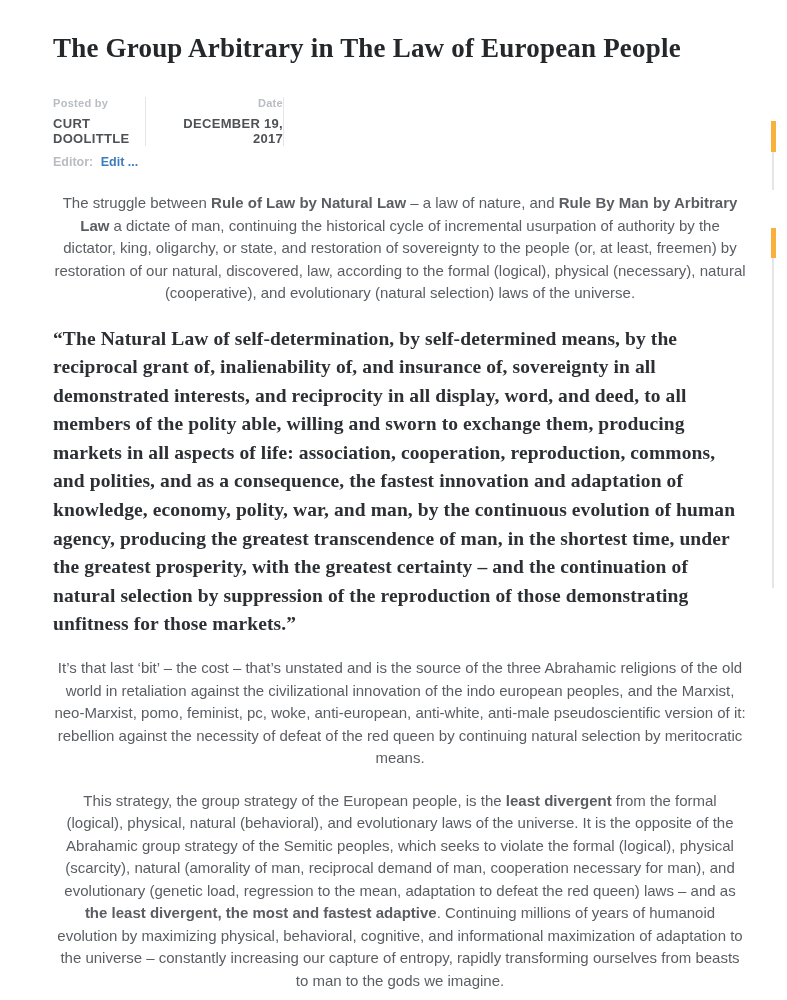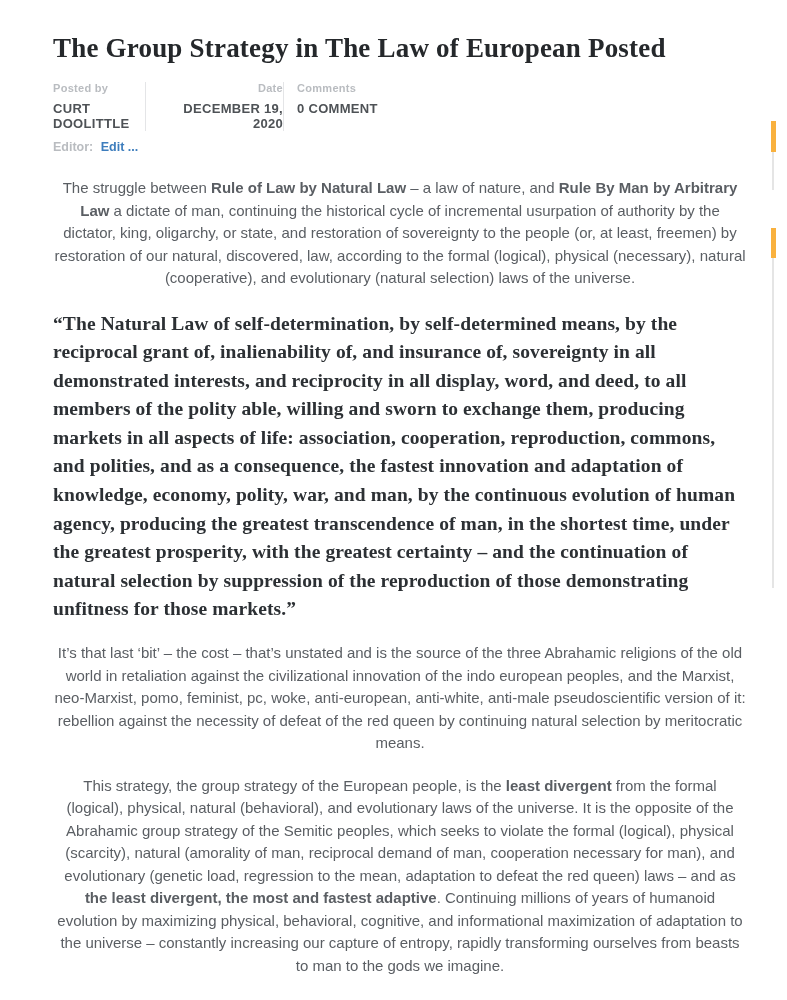--- a/index.html
+++ b/index.html
@@ -16,21 +16,21 @@
   .post-title {
     font-family: "Liberation Serif", "DejaVu Serif", serif;
     font-weight: 700;
     font-size: 27px;
     line-height: 31px;
     letter-spacing: 0.2px;
     color: var(--title-text, #25282b);
     margin: 0;
   }
 
-  .meta-row { display: flex; margin-top: 18px; }
+  .meta-row { display: flex; margin-top: 33px; }
   .meta-col { }
   .meta-col-1 { width: 92px; }
   .meta-col-2 { width: 137px; padding-left: 18px; text-align: right; }
   .meta-col-3 { padding-left: 13px; }
   .meta-div { width: 1px; background: var(--divider, #e4e5e7); }
   .meta-label {
     font-size: 11px; font-weight: 700; letter-spacing: 0.3px;
     color: var(--meta-label, #b9bcc0);
   }
   .meta-value {
@@ -74,37 +74,33 @@
     background: #e5e5e5;
   }
   .edge-track-1 { top: 152px; height: 38px; }
   .edge-track-2 { top: 258px; height: 330px; }
 </style>
 </head>
 <body>
 
 <div class="page">
 
-  <h1 class="post-title">The Group Strategy in The Law of European Posted</h1>
+  <h1 class="post-title">The Group Arbitrary in The Law of European People</h1>
 
   <div class="meta-row">
     <div class="meta-col meta-col-1">
       <div class="meta-label">Posted by</div>
       <div class="meta-value">CURT DOOLITTLE</div>
     </div>
     <div class="meta-div"></div>
     <div class="meta-col meta-col-2">
       <div class="meta-label">Date</div>
-      <div class="meta-value">DECEMBER 19, 2020</div>
+      <div class="meta-value">DECEMBER 19, 2017</div>
     </div>
     <div class="meta-div"></div>
-    <div class="meta-col meta-col-3">
-      <div class="meta-label">Comments</div>
-      <div class="meta-value">0 COMMENT</div>
-    </div>
   </div>
 
   <div class="editor-row">
     <span class="editor-label">Editor:</span>
     <span class="edit-link">Edit ...</span>
   </div>
 
   <div class="body-copy">
     <p class="intro-paragraph"><span>The struggle between </span><b>Rule of Law by Natural Law</b><span> – a law of nature, and </span><b>Rule By Man by Arbitrary Law</b><span> a dictate of man, continuing the historical cycle of incremental usurpation of authority by the dictator, king, oligarchy, or state, and restoration of sovereignty to the people (or, at least, freemen) by restoration of our natural, discovered, law, according to the formal (logical), physical (necessary), natural (cooperative), and evolutionary (natural selection) laws of the universe.</span></p>
 

